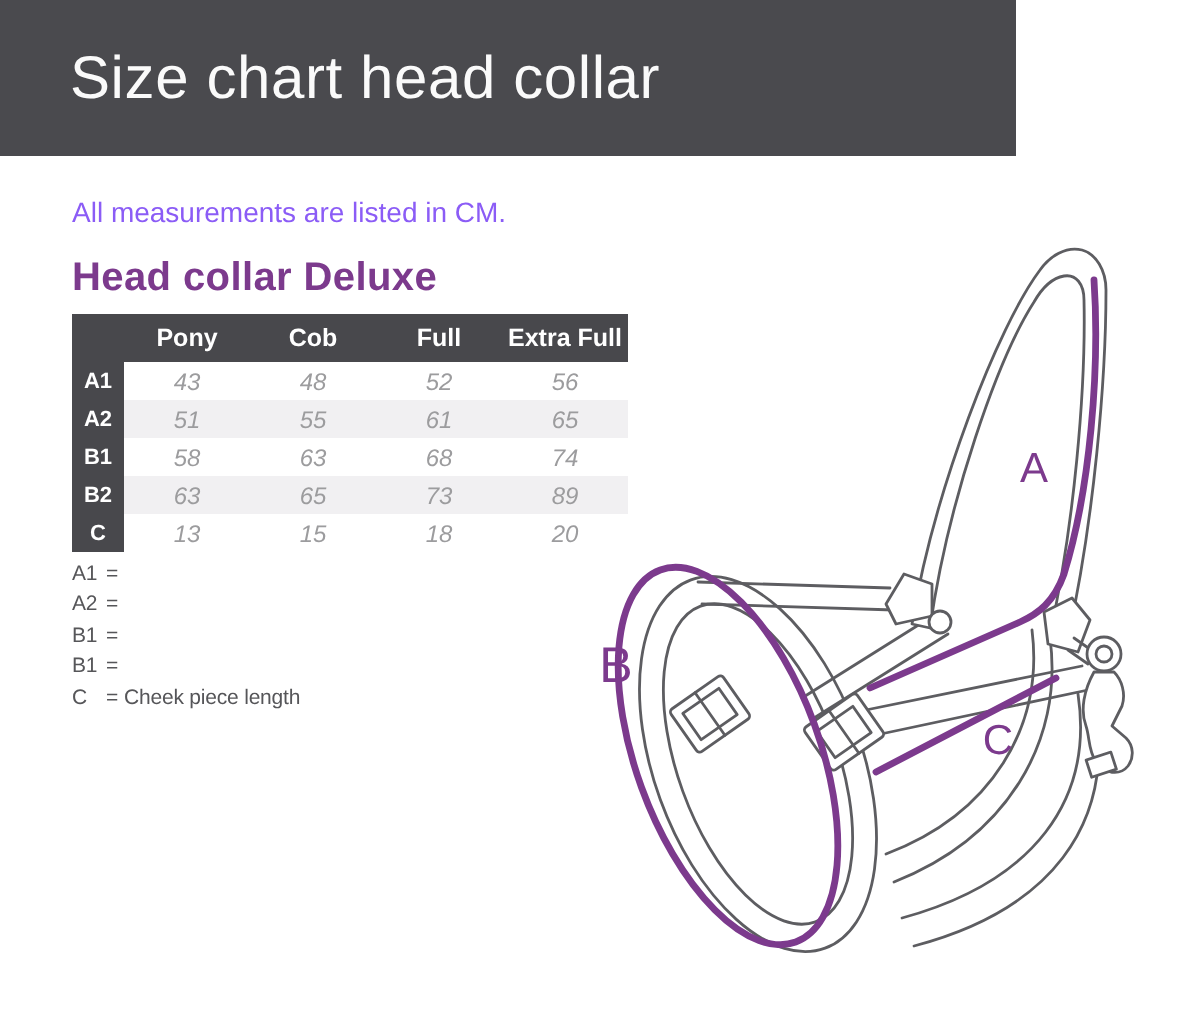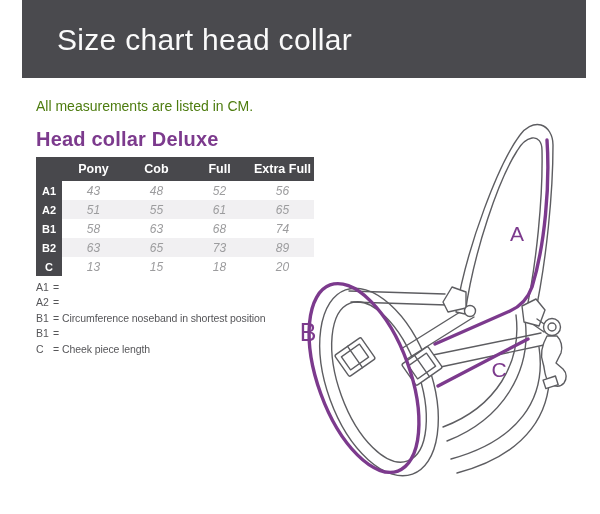--- a/index.html
+++ b/index.html
@@ -6,44 +6,43 @@
   body {
     width:600px; height:514px; background:#ffffff;
     font-family:"Liberation Sans", sans-serif;
     position:relative; overflow:hidden;
     -webkit-font-smoothing:antialiased;
   }
   .page { position:relative; width:600px; height:514px; }
 
   
   .header {
-    position:absolute; left:0; top:0; width:564px; height:78px;
+    position:absolute; left:0; top:0; width:508px; height:78px;
     background:var(--header-bg,#4a4a4e);
-    margin-left:22px;
   }
   .page-title {
     position:absolute; left:35px; top:0; height:78px; line-height:80px;
     font-size:30px; color:#fafafa; font-weight:400; letter-spacing:.3px;
   }
   .logo { position:absolute; left:448px; top:8px; width:140px; height:62px; }
   .logo-text {
     position:absolute; left:8px; top:6px;
     font-family:"DejaVu Serif", serif; font-style:italic;
     font-size:36px; color:#ffffff; letter-spacing:-2px;
   }
   .horse-svg { position:absolute; left:66px; top:2px; }
   .logo-subtext {
     position:absolute; left:50px; top:49px;
     font-size:6.5px; color:rgba(255,255,255,.78); letter-spacing:.6px;
   }
 
   
   .intro {
     position:absolute; left:36px; top:98px;
-    font-size:14px; color:#4d7c0f;
+    font-size:14px; color:#8b5cf6;
   }
   .section-title {
     position:absolute; left:36px; top:128px;
     font-size:20px; font-weight:700; color:var(--accent,#7c3a8d);
     letter-spacing:.2px;
     text-align:center;
   }
 
   
   table.size-table {
@@ -152,21 +151,20 @@
         <span class="legend-key">A1</span>
         <span class="legend-eq">=</span>
       </div>
       <div class="legend-item">
         <span class="legend-key">A2</span>
         <span class="legend-eq">=</span>
       </div>
       <div class="legend-item">
         <span class="legend-key">B1</span>
         <span class="legend-eq">=</span>
-        <span>Circumference noseband in shortest position</span>
       </div>
       <div class="legend-item">
         <span class="legend-key">B1</span>
         <span class="legend-eq">=</span>
       </div>
       <div class="legend-item">
         <span class="legend-key">C</span>
         <span class="legend-eq">=</span>
         <span>Cheek piece length</span>
       </div>

